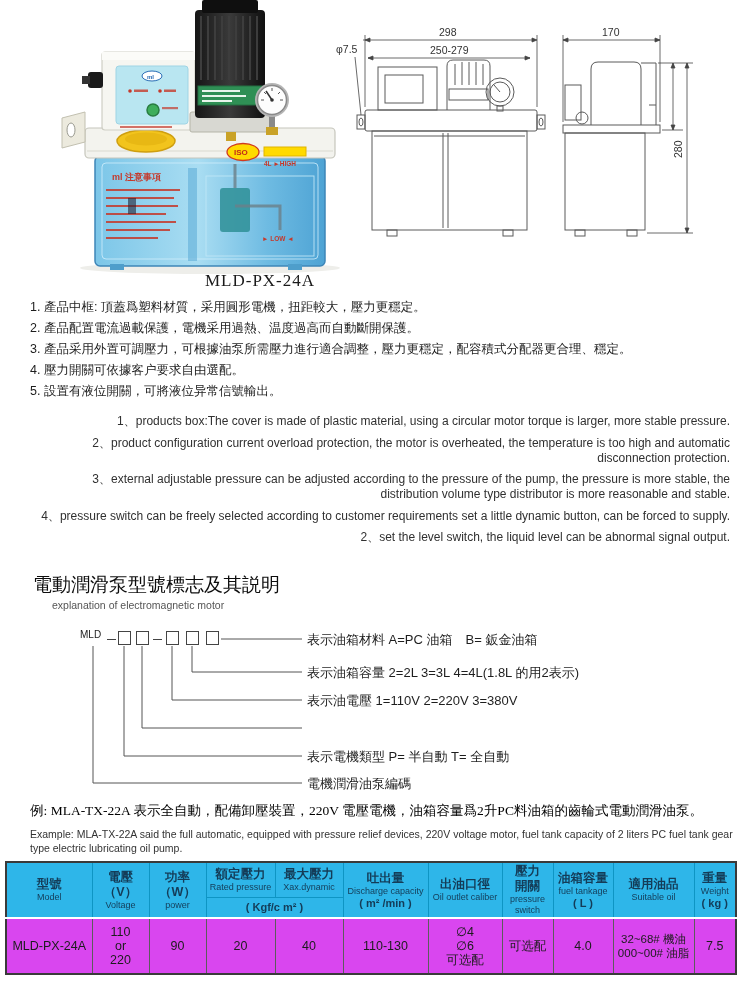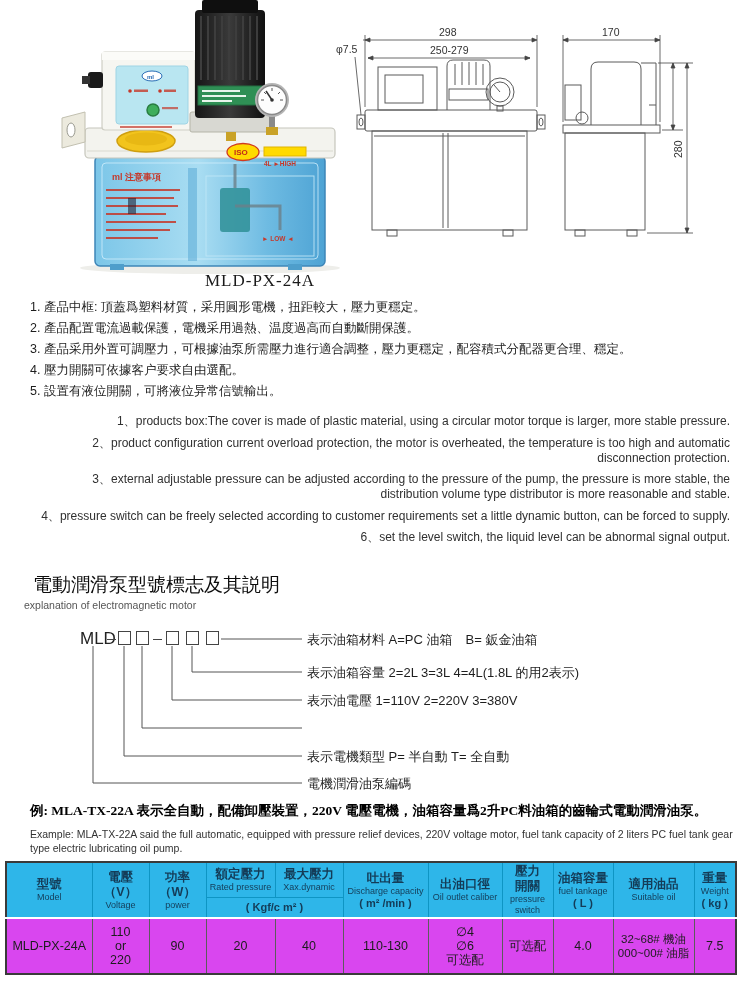--- a/index.html
+++ b/index.html
@@ -14,30 +14,30 @@
   
   .features{left:30px;top:297px;width:700px;}
   .features h2{margin:0 0 8px 0;font-size:16.5px;font-weight:bold;color:#111;}
   .zh-list{margin:0;padding:0;list-style:none;}
   .zh-list li{font-size:12.5px;line-height:21px;color:#1d1d1d;}
   .en-list{margin:12px 0 0 2px;padding:0;list-style:none;}
   .en-list li{font-size:12px;line-height:15px;color:#303030;margin-bottom:6.5px;text-align:right;}
 
   
   .sec2-title{left:33px;top:572px;font-size:19px;font-weight:normal;color:#0d0d0d;}
-  .sec2-sub{left:24px;top:599px;font-size:10.5px;color:#555;}
+  .sec2-sub{left:52px;top:599px;font-size:10.5px;color:#555;}
   .diagram{left:0;top:626px;width:740px;height:178px;}
-  .code-prefix{position:absolute;left:80px;top:3px;font-size:17px;color:#222;}
+  .code-prefix{position:absolute;left:80px;top:3px;font-size:10px;color:#222;}
   .code-dash{position:absolute;top:13px;border-top:1.3px solid #444;}
   .code-box{position:absolute;top:5px;width:13px;height:14px;border:1.3px solid #444;background:#fff;box-sizing:border-box;}
   .code-label{position:absolute;left:307px;height:16px;font-size:13px;color:#1e1e1e;white-space:nowrap;}
   .diagram svg{position:absolute;left:0;top:0;}
 
   .example-zh{left:30px;top:802px;width:708px;font-family:"Liberation Serif",serif;
-      font-size:13.5px;font-weight:bold;color:#000;}
+      font-size:13.5px;font-weight:normal;color:#000;}
   .example-en{left:30px;top:827px;width:706px;font-size:10.5px;line-height:14px;color:#333;}
 
   
   table.spec{position:absolute;left:5px;top:861px;width:730px;border-collapse:collapse;
       table-layout:fixed;border:2px solid #3a3a3a;}
   table.spec th{background:#2eb6e9;color:#143c58;border:1px solid #0e95c4;
       padding:1px 0;text-align:center;vertical-align:middle;}
   table.spec thead{border-bottom:2px solid #ffffff;}
   table.spec td{background:#d946ef;border:1px solid #5c5c5c;text-align:center;
       vertical-align:middle;font-size:12.5px;color:#1c1c1c;height:52px;}
@@ -250,21 +250,21 @@
       <li>2. 產品配置電流過載保護，電機采用過熱、温度過高而自動斷開保護。</li>
       <li>3. 產品采用外置可調壓力，可根據油泵所需壓力進行適合調整，壓力更穩定，配容積式分配器更合理、穩定。</li>
       <li>4. 壓力開關可依據客户要求自由選配。</li>
       <li>5. 設置有液位開關，可將液位异常信號輸出。</li>
     </ul>
     <ul class="en-list">
       <li>1、products box:The cover is made of plastic material, using a circular motor torque is larger, more stable pressure.</li>
       <li>2、product configuration current overload protection, the motor is overheated, the temperature is too high and automatic disconnection protection.</li>
       <li>3、external adjustable pressure can be adjusted according to the pressure of the pump, the pressure is more stable, the distribution volume type distributor is more reasonable and stable.</li>
       <li>4、pressure switch can be freely selected according to customer requirements set a little dynamic button, can be forced to supply.</li>
-      <li>6、set the level switch, the liquid level can be abnormal signal output.</li>
+      <li>2、set the level switch, the liquid level can be abnormal signal output.</li>
     </ul>
   </div>
 
   <div class="abs sec2-title">電動潤滑泵型號標志及其説明</div>
   <div class="abs sec2-sub">explanation of electromagnetic motor</div>
 
   <div class="abs diagram">
     <svg width="740" height="178" viewBox="0 0 740 178">
       <g stroke="#555" stroke-width="1" fill="none">
         <path d="M221 13 H302"></path>

